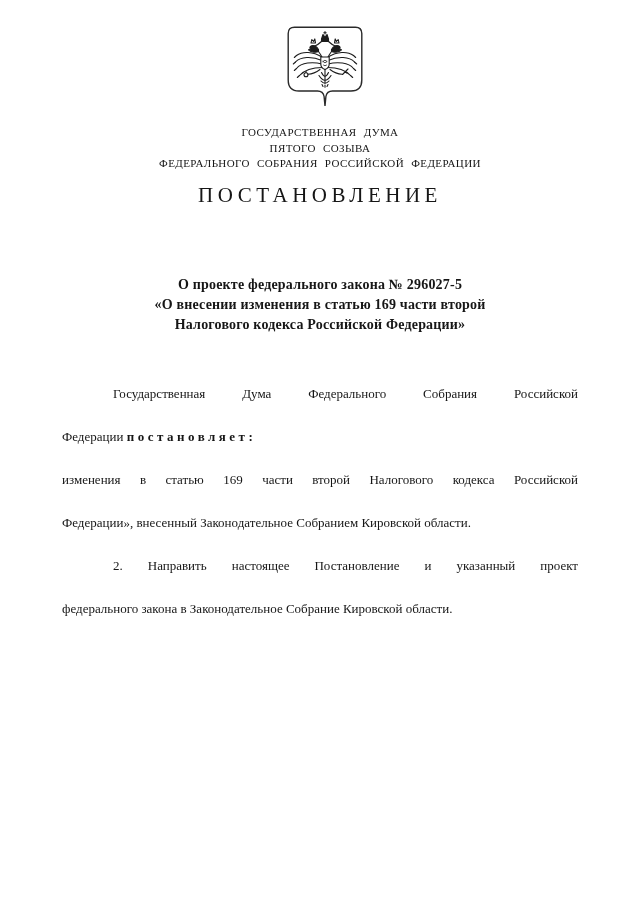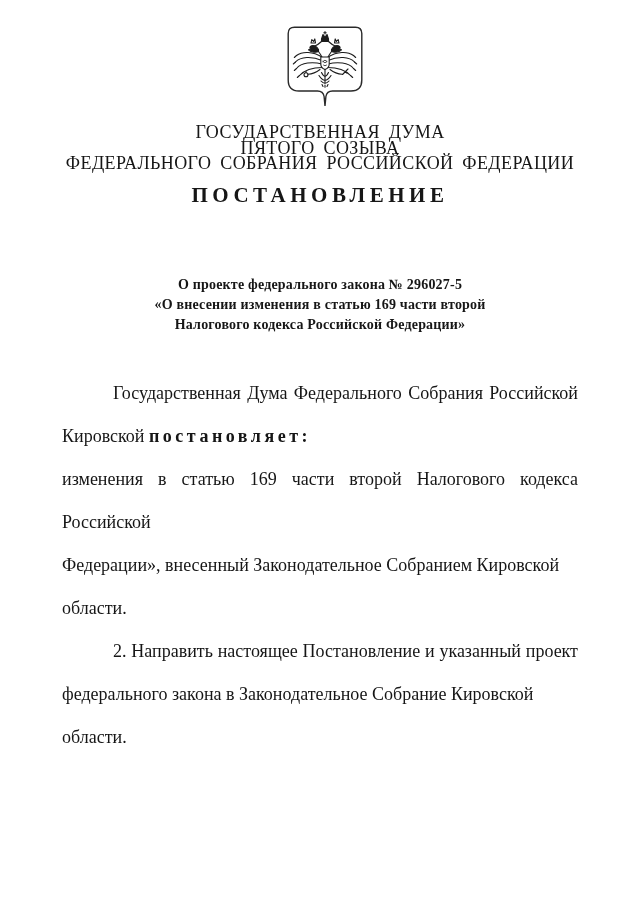--- a/index.html
+++ b/index.html
@@ -19,35 +19,35 @@
     top: 26px;
     width: 76px;
     height: 86px;
   }
   .header {
     position: absolute;
     left: 62px;
     top: 125px;
     width: 516px;
     text-align: center;
-    font-size: 18px;
+    font-size: 11px;
     line-height: 15.5px;
     letter-spacing: 0.4px;
     word-spacing: 4px;
   }
   .doc-title {
     position: absolute;
     left: 62px;
     top: 183px;
     width: 516px;
     text-align: center;
   }
   .doc-title .t1 {
     font-size: 21px;
-    font-weight: bold;
+    font-weight: normal;
     letter-spacing: 4.5px;
     line-height: 25px;
   }
   .doc-title .t2 {
     font-size: 18.5px;
     letter-spacing: 2.5px;
     word-spacing: 9px;
     line-height: 28px;
     margin-top: 2px;
   }
@@ -60,21 +60,21 @@
     font-weight: bold;
     font-size: 14px;
     line-height: 20px;
     letter-spacing: 0.2px;
   }
   .body-text {
     position: absolute;
     left: 62px;
     top: 372px;
     width: 516px;
-    font-size: 18px;
+    font-size: 13px;
     line-height: 43px;
   }
   .jline {              
     text-align: justify;
     text-align-last: justify;
   }
   .lline { text-align: left; }
   .indent { padding-left: 51px; }
   .verb {
     font-weight: bold;
@@ -148,21 +148,21 @@
 
   <div class="subject">
     <div>О проекте федерального закона № 296027-5</div>
     <div>«О внесении изменения в статью 169 части второй</div>
     <div>Налогового кодекса Российской Федерации»</div>
   </div>
 
   <div class="body-text">
     <div class="jline indent">Государственная Дума Федерального Собрания Российской</div>
     <div class="lline">
-      <span>Кировской</span>
+      <span>Федерации</span>
       <span class="verb">постановляет:</span>
     </div>
 
     <div class="jline">изменения в статью 169 части второй Налогового кодекса Российской</div>
     <div class="lline">Федерации», внесенный Законодательное Собранием Кировской области.</div>
 
     <div class="jline indent">2. Направить настоящее Постановление и указанный проект</div>
     <div class="lline">федерального закона в Законодательное Собрание Кировской области.</div>
   </div>
 

